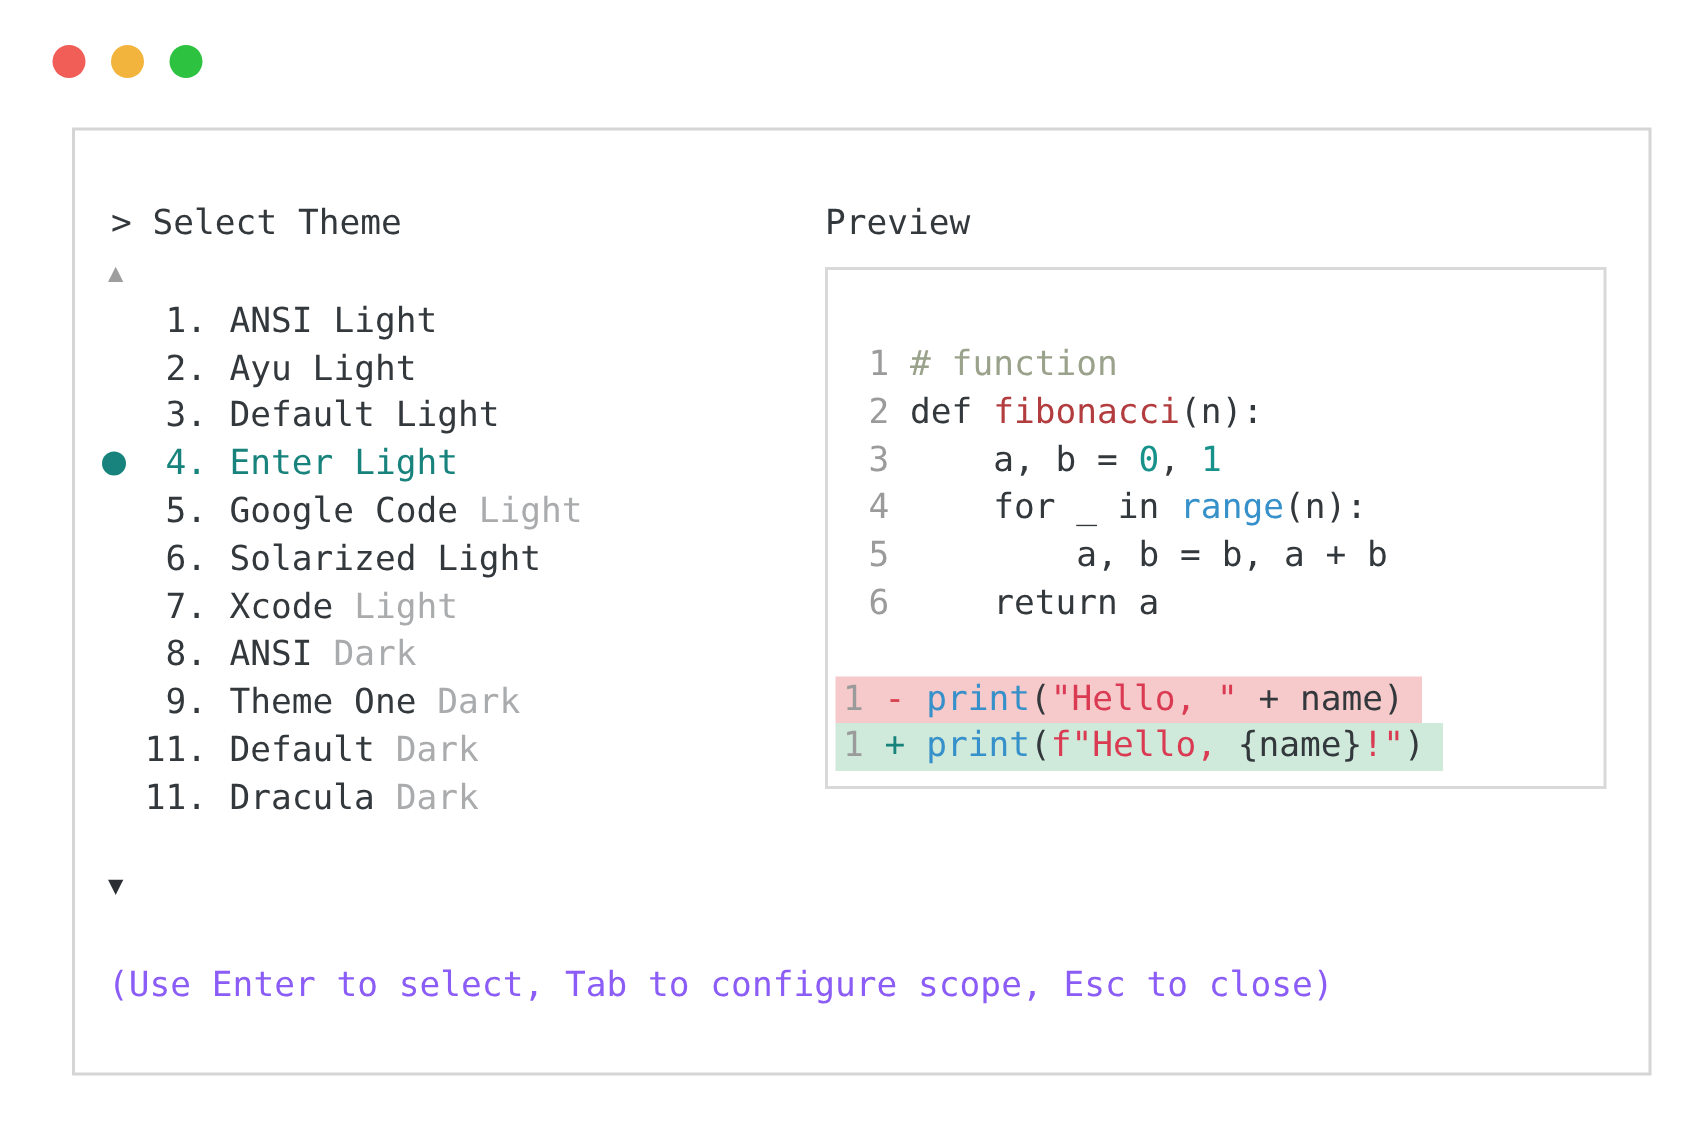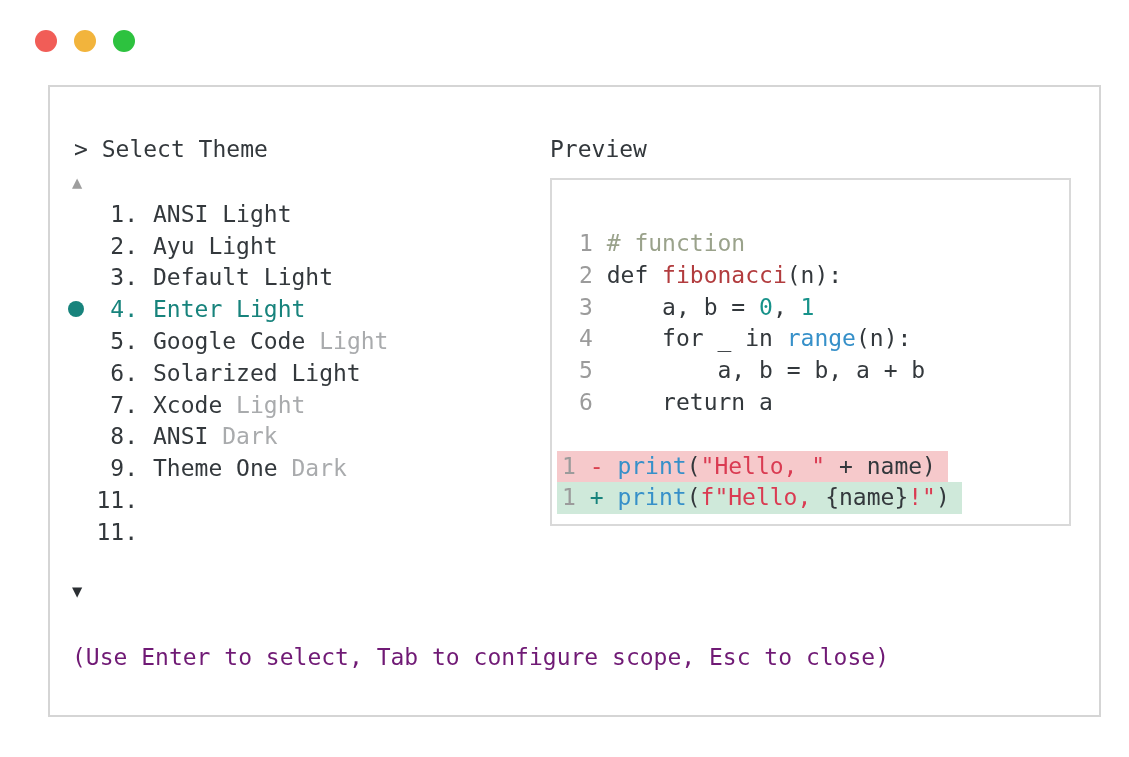--- a/index.html
+++ b/index.html
@@ -33,21 +33,21 @@
   .theme-list{position:absolute;left:16px;top:111px;}
   .row{display:flex;align-items:center;height:31.8px;font-size:23px;color:var(--ink);}
   .marker{width:30px;display:flex;align-items:center;}
   .row.selected .marker::before{content:'';display:block;width:16px;height:16px;margin-left:2px;
                                 border-radius:50%;background:var(--accent);}
   .numcol{width:42px;text-align:right;white-space:pre;}
   .labelcol{margin-left:15px;white-space:pre;}
   .suffix.muted{color:var(--muted);}
   .row.selected .numcol,.row.selected .name,.row.selected .suffix{color:var(--accent);}
 
-  .hint{position:absolute;left:22px;top:555px;color:#701a75;}
+  .hint{position:absolute;left:22px;top:555px;color:#8b5cf6;}
 
   .preview-label{position:absolute;left:500px;top:47px;}
   .preview-box{position:absolute;left:500px;top:91px;width:521px;height:348px;
                background:#fff;border:2px solid var(--preview-border);}
   .code{position:absolute;left:27px;top:48px;font-size:23px;line-height:31.8px;white-space:pre;color:var(--ink);}
   .line{height:31.8px;}
   .lineno{color:var(--lineno);}
   .t-code{color:var(--ink);} .t-comment{color:var(--comment);} .t-func{color:var(--func);margin-top:13px;}
   .t-num{color:var(--num);} .t-builtin{color:var(--builtin);} .t-str{color:var(--str);}
   .t-minus{color:var(--minus);} .t-plus{color:var(--plus);}
@@ -115,24 +115,26 @@
           <span class="labelcol"><span class="name">ANSI</span> <span class="suffix muted">Dark</span></span>
         </div>
         <div class="row">
           <span class="marker"></span>
           <span class="numcol">9.</span>
           <span class="labelcol"><span class="name">Theme One</span> <span class="suffix muted">Dark</span></span>
         </div>
         <div class="row">
           <span class="marker"></span>
           <span class="numcol">11.</span>
+          <span class="labelcol"><span class="name">Default</span> <span class="suffix muted">Dark</span></span>
         </div>
         <div class="row">
           <span class="marker"></span>
           <span class="numcol">11.</span>
+          <span class="labelcol"><span class="name">Dracula</span> <span class="suffix muted">Dark</span></span>
         </div>
       </div>
 
     <div class="scroll-down">▼</div>
 
     <div class="mono hint">(Use Enter to select, Tab to configure scope, Esc to close)</div>
 
     <div class="mono preview-label">Preview</div>
 
     <div class="preview-box">

